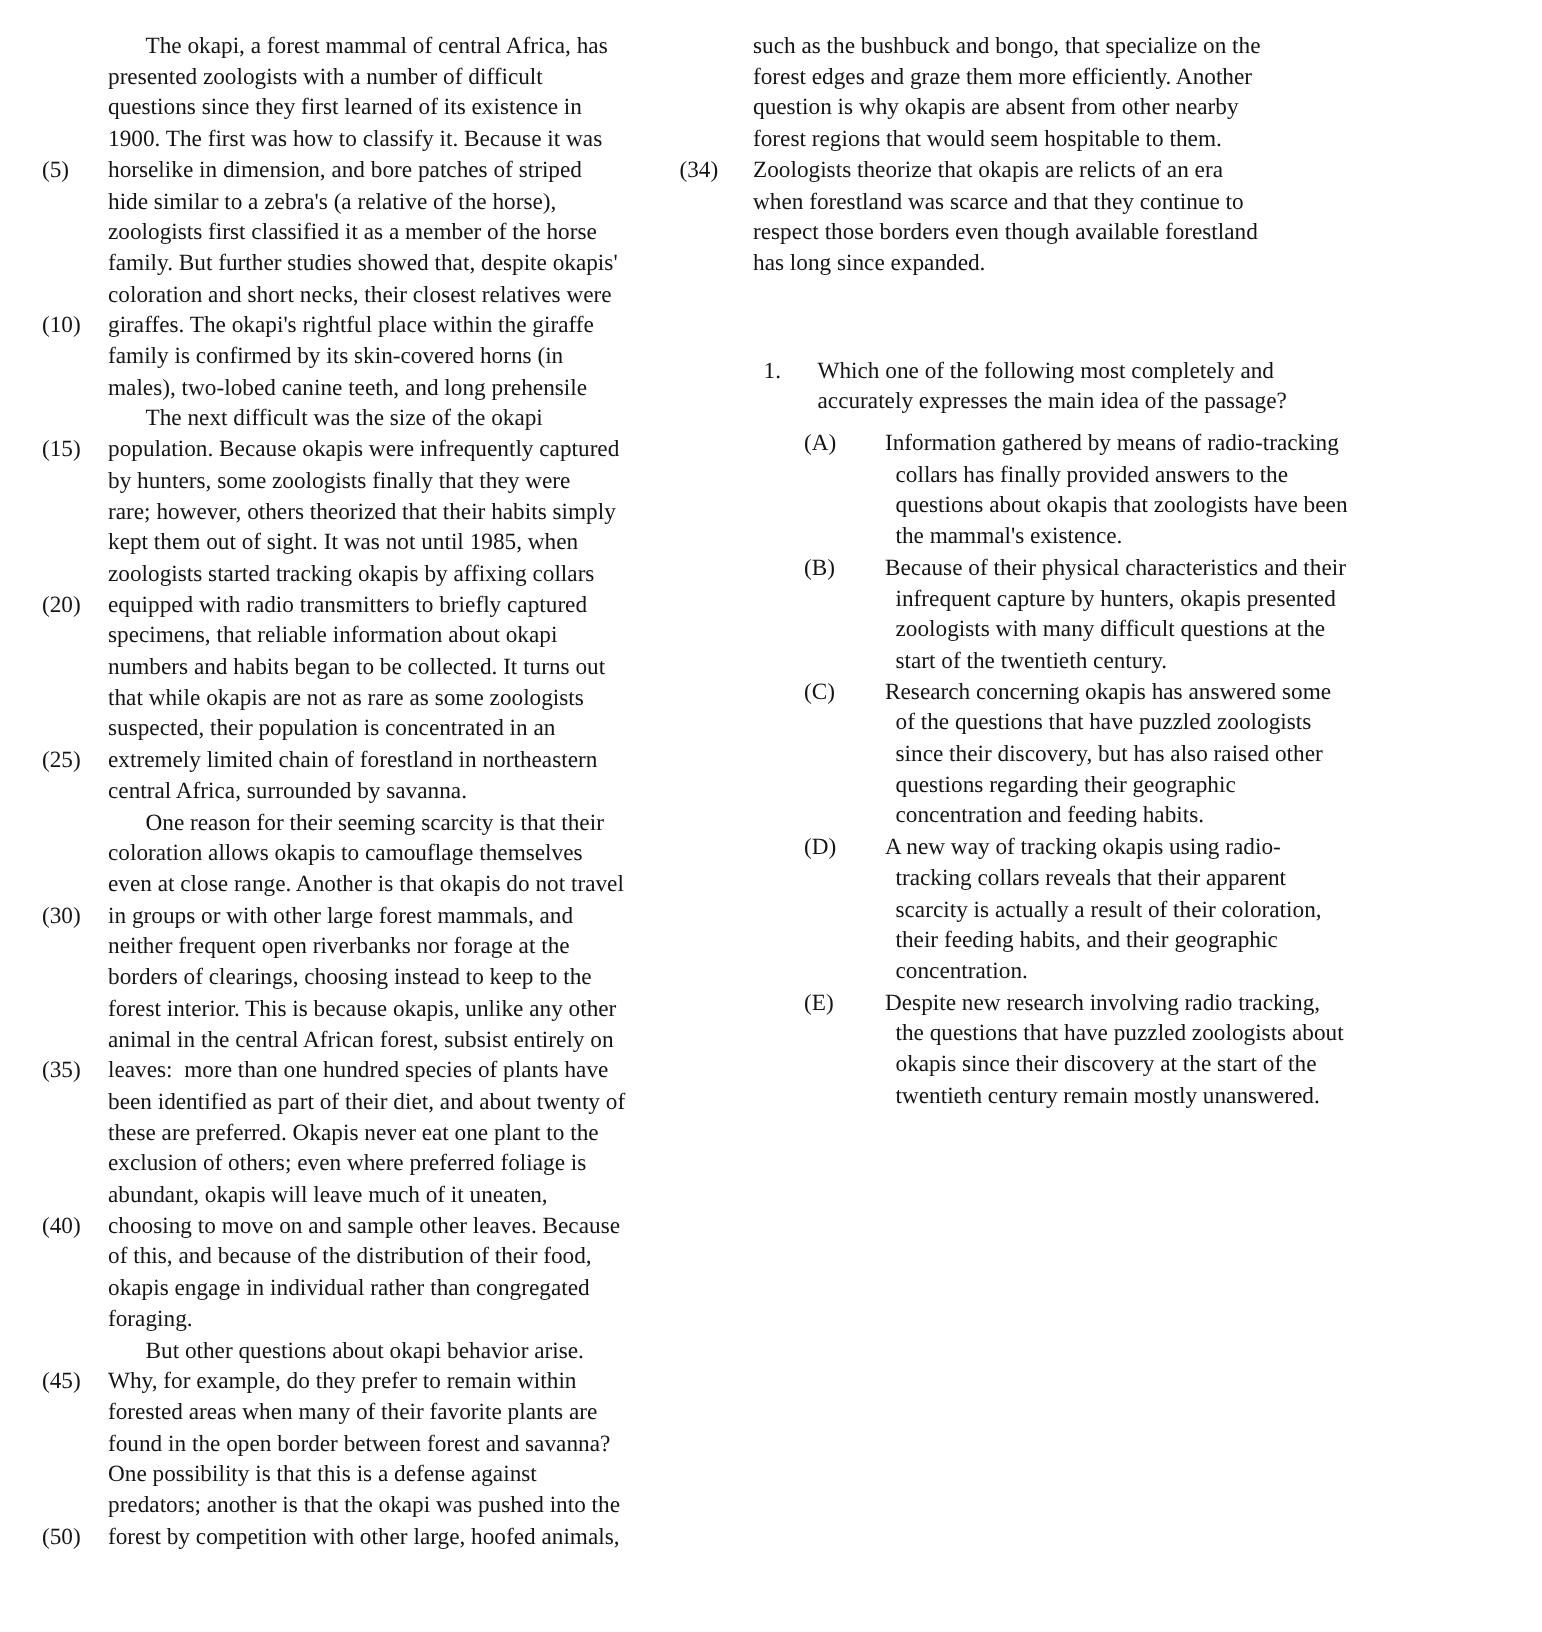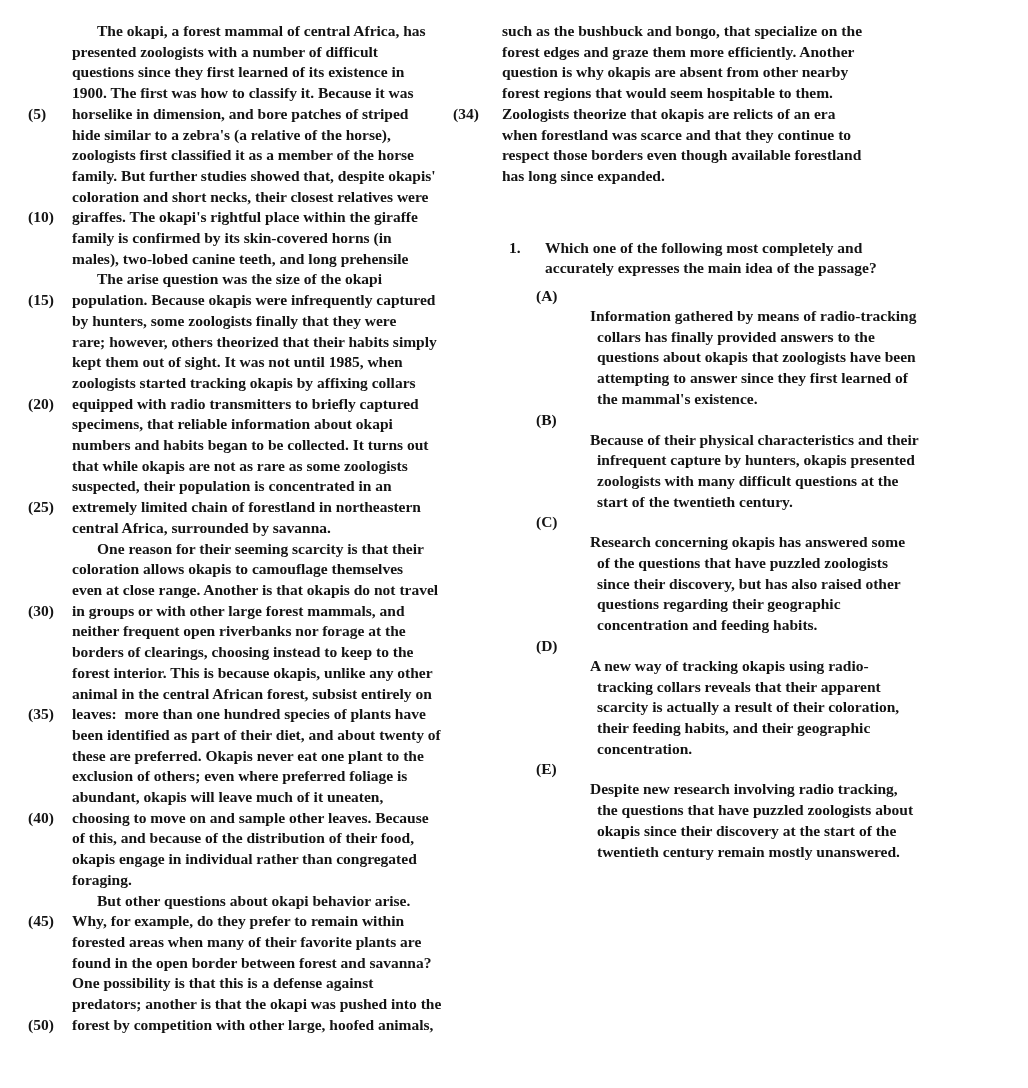--- a/index.html
+++ b/index.html
@@ -6,21 +6,21 @@
   body {
     width: 1028px; height: 1088px;
     background: #ffffff;
     font-family: "Liberation Serif", serif;
     color: #141414;
     overflow: hidden;
     position: relative;
     font-size: 15.5px;
     line-height: 20.7px;
   }
-  .page { position: absolute; inset: 0; font-weight: bold; }
+  .page { position: absolute; inset: 0; }
 
   
   .col-left  { position: absolute; left: 28px;  top: 21px; width: 465px; }
   .col-right { position: absolute; left: 453px; top: 21px; width: 508px; }
 
   .pline { display: flex; }
   .pline .lineno { flex: 0 0 44px; white-space: pre; }
   .col-right .pline .lineno { flex: 0 0 49px; }
   .pline .ltext { flex: 1; white-space: pre-wrap; }
   .pline.indent .ltext { text-indent: 25px; }
@@ -28,21 +28,21 @@
   
   .qblock { margin-top: 51px; padding-left: 56px; }
   .qhead { display: flex; }
   .qnum { flex: 0 0 24px; }
   .qlines { flex: 1; }
   .qline { white-space: pre-wrap; margin-left: 12px; }
 
   .opts { margin-top: 7px; padding-left: 27px; }
   .opt { display: flex; }
   .opt .letter { flex: 0 0 54px; }
-  .opt .otext { flex: 1; margin-top: 20px; }
+  .opt .otext { flex: 1; }
   .oline { white-space: pre-wrap; }
   .oline.cont { padding-left: 7px; }
 </style>
 </head>
 <body>
 
 <div class="page">
 
   <div class="col-left">
     <div id="left-lines">
@@ -89,21 +89,21 @@
         <div class="pline">
           <span class="lineno"></span>
           <span class="ltext">family is confirmed by its skin-covered horns (in</span>
         </div>
         <div class="pline">
           <span class="lineno"></span>
           <span class="ltext">males), two-lobed canine teeth, and long prehensile</span>
         </div>
         <div class="pline indent">
           <span class="lineno"></span>
-          <span class="ltext">The arise question was the size of the okapi</span>
+          <span class="ltext">The next difficult was the size of the okapi</span>
         </div>
         <div class="pline">
           <span class="lineno">(15)</span>
           <span class="ltext">population. Because okapis were infrequently captured</span>
         </div>
         <div class="pline">
           <span class="lineno"></span>
           <span class="ltext">by hunters, some zoologists finally that they were</span>
         </div>
         <div class="pline">
@@ -289,21 +289,20 @@
             <div class="qline">accurately expresses the main idea of the passage?</div>
           </div>
       </div>
       <div class="opts" id="options">
           <div class="opt">
             <span class="letter">(A)</span>
             <div class="otext">
               <div class="oline">Information gathered by means of radio-tracking</div>
               <div class="oline cont">collars has finally provided answers to the</div>
               <div class="oline cont">questions about okapis that zoologists have been</div>
-              <div class="oline cont">attempting to answer since they first learned of</div>
               <div class="oline cont">the mammal's existence.</div>
             </div>
           </div>
           <div class="opt">
             <span class="letter">(B)</span>
             <div class="otext">
               <div class="oline">Because of their physical characteristics and their</div>
               <div class="oline cont">infrequent capture by hunters, okapis presented</div>
               <div class="oline cont">zoologists with many difficult questions at the</div>
               <div class="oline cont">start of the twentieth century.</div>

